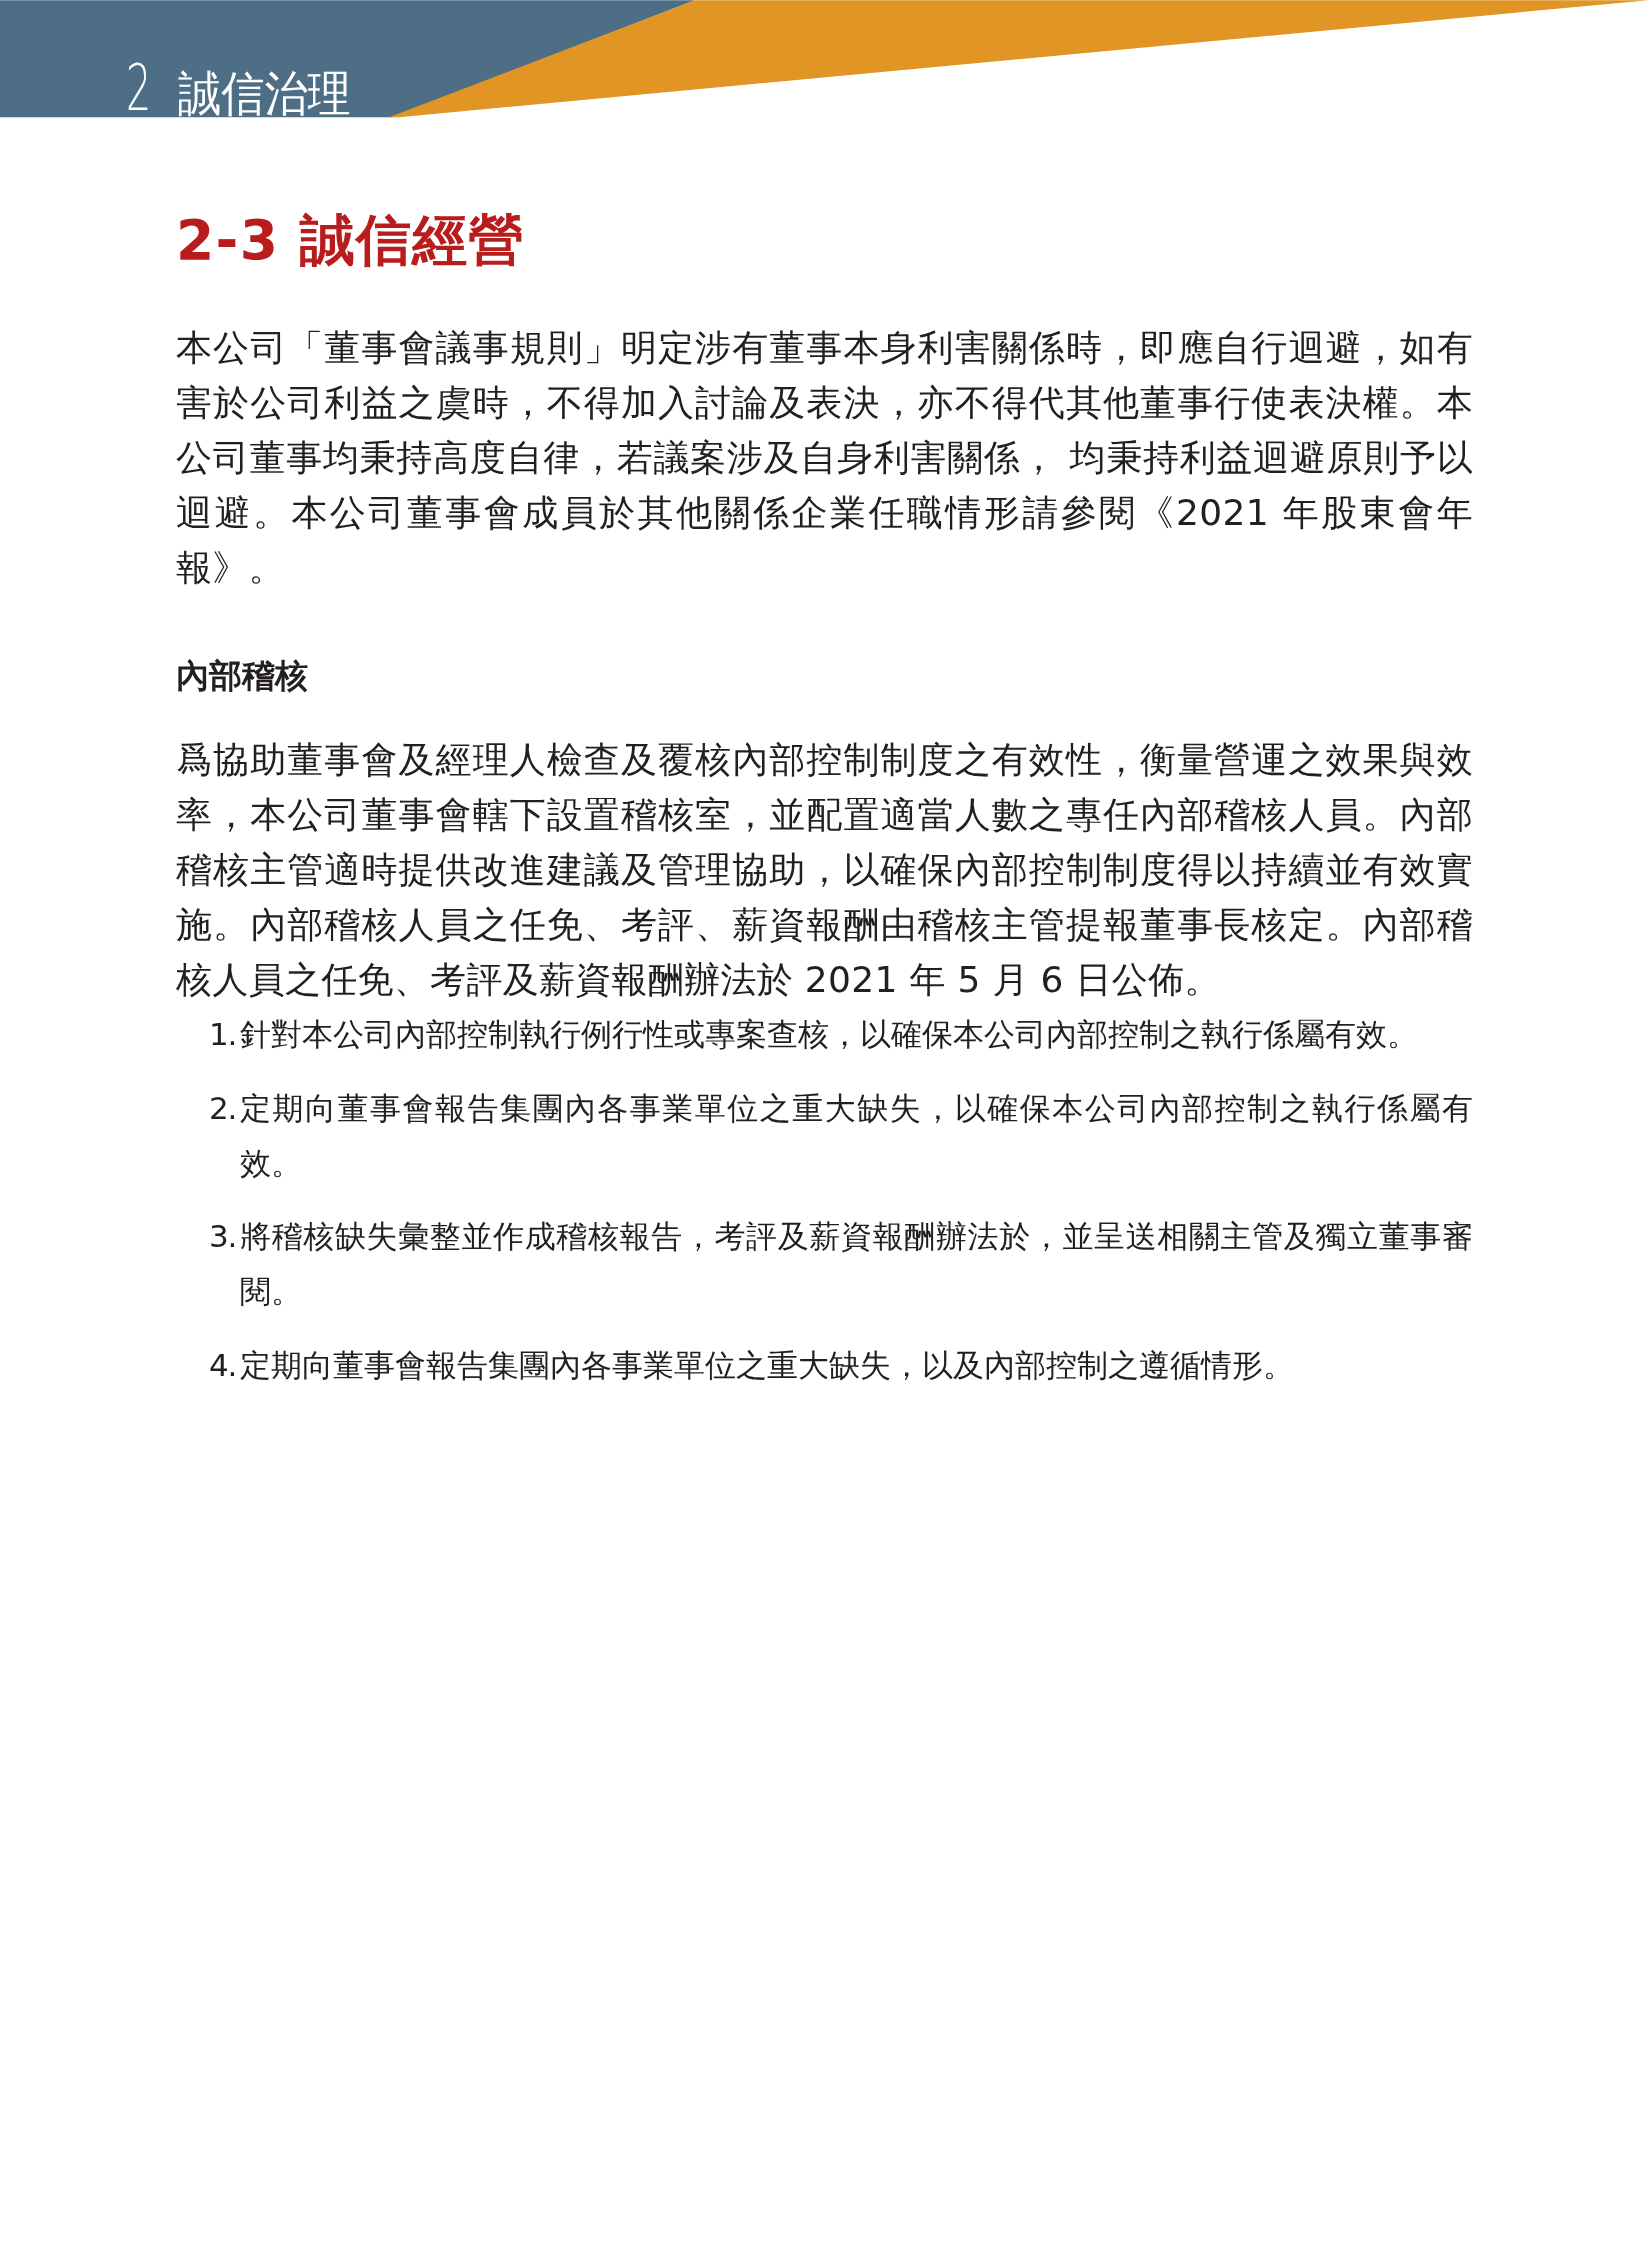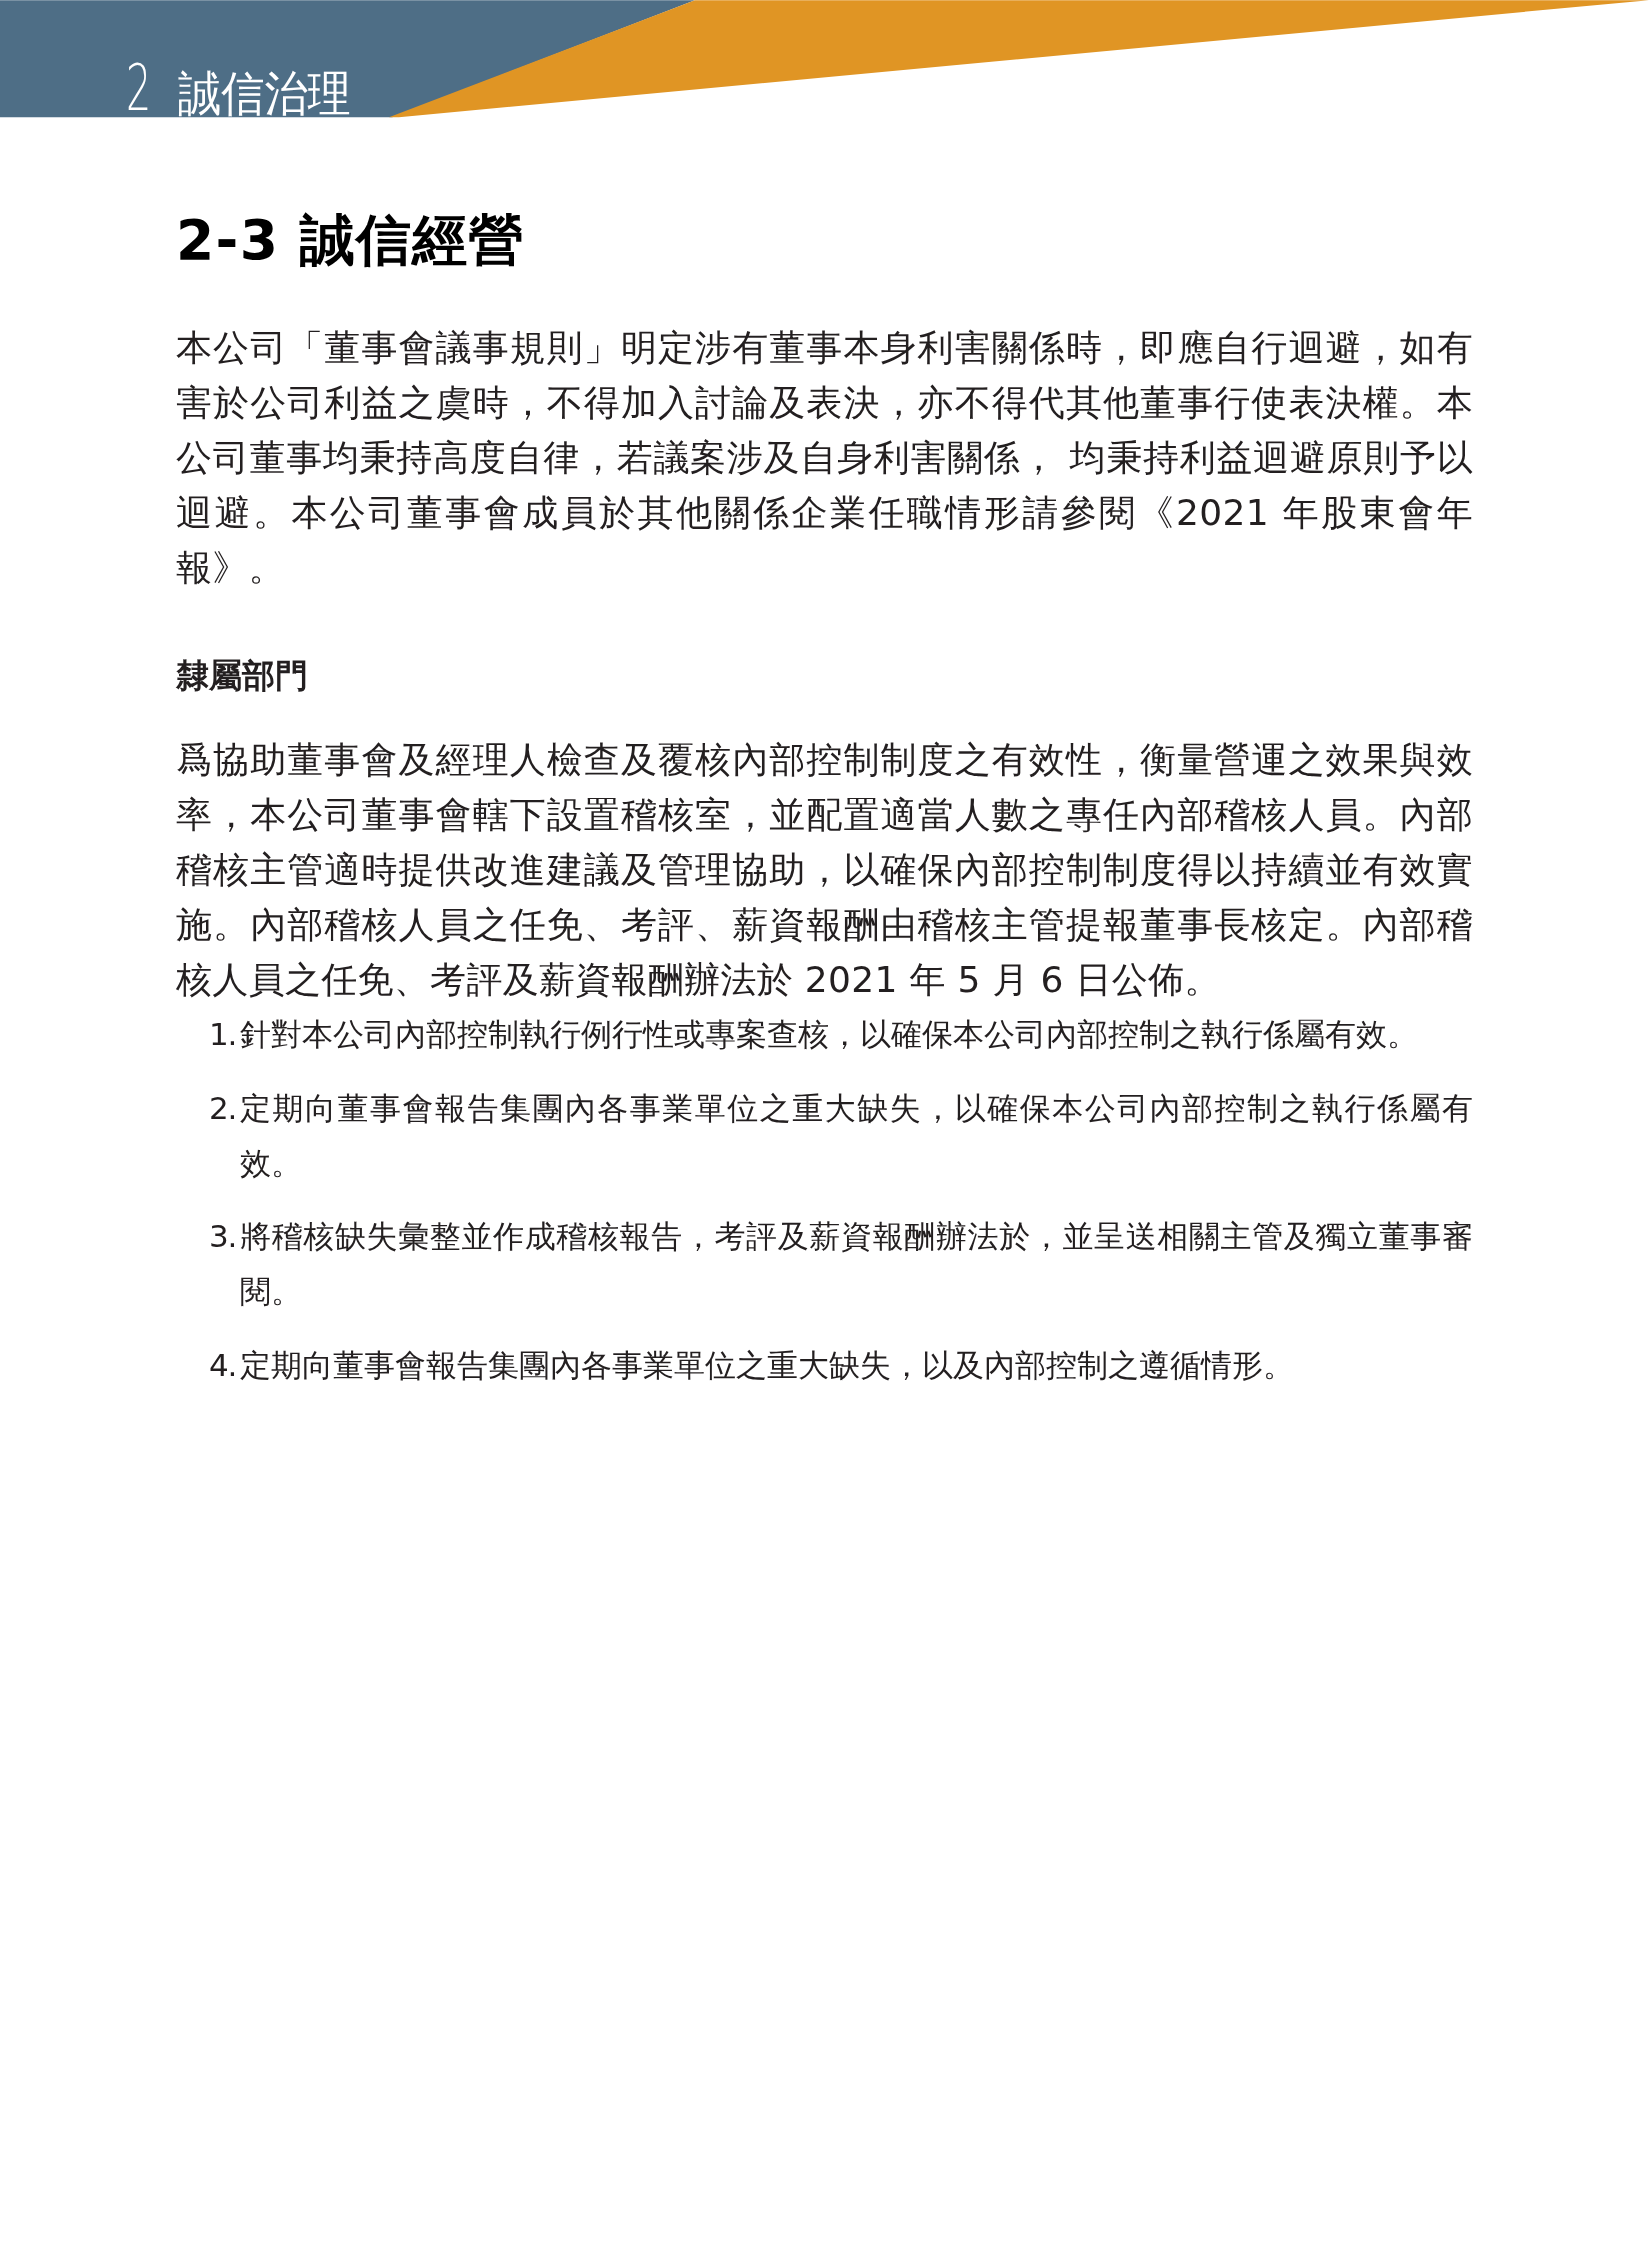--- a/index.html
+++ b/index.html
@@ -53,21 +53,21 @@
     }
 
     .content {
       position: absolute;
       left: 176px;
       top: 200px;
       width: 1297px;
     }
     .section-title {
       margin: 0;
-      color: #000000;
+      color: #b91c1c;
       font-size: 55px;
       line-height: 80px;
       font-weight: bold;
       letter-spacing: 1.3px;
     }
     .para {
       margin: 0;
       font-size: 36px;
       line-height: 55px;
       text-align: justify;
@@ -149,21 +149,21 @@
     <span class="chapter-num">2</span>
     <span class="chapter-title">誠信治理</span>
   </div>
 </div>
 
 <div class="content">
   <h1 class="section-title">2-3 誠信經營</h1>
 
   <p class="para para-1">本公司「董事會議事規則」明定涉有董事本身利害關係時，即應自行迴避，如有害於公司利益之虞時，不得加入討論及表決，亦不得代其他董事行使表決權。本公司董事均秉持高度自律，若議案涉及自身利害關係， 均秉持利益迴避原則予以迴避。本公司董事會成員於其他關係企業任職情形請參閱《2021 年股東會年報》。</p>
 
-  <h2 class="sub-heading sub-heading-1">隸屬部門</h2>
+  <h2 class="sub-heading sub-heading-1">內部稽核</h2>
   <p class="para para-2">爲協助董事會及經理人檢查及覆核內部控制制度之有效性，衡量營運之效果與效率，本公司董事會轄下設置稽核室，並配置適當人數之專任內部稽核人員。內部稽核主管適時提供改進建議及管理協助，以確保內部控制制度得以持續並有效實施。內部稽核人員之任免、考評、薪資報酬由稽核主管提報董事長核定。內部稽核人員之任免、考評及薪資報酬辦法於 2021 年 5 月 6 日公佈。</p>
 
 
 
   <ol class="numbered">
     <li class="num-item">
       <span class="num-label">1.</span>
       <span class="num-text">針對本公司內部控制執行例行性或專案查核，以確保本公司內部控制之執行係屬有效。</span>
     </li>
     <li class="num-item">

